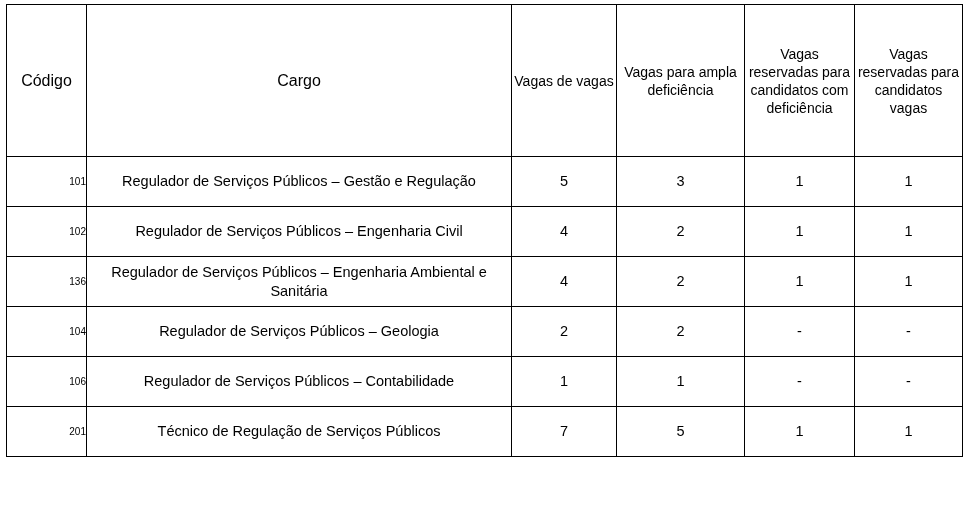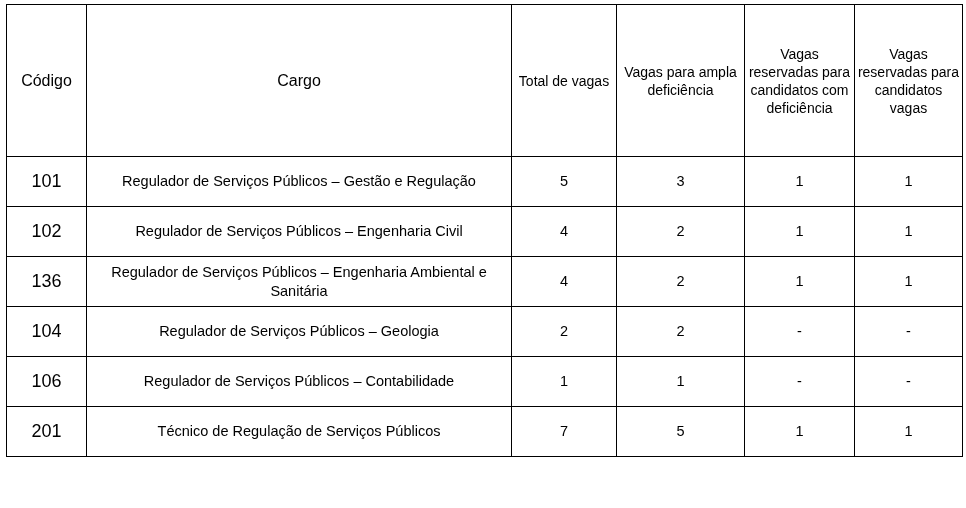--- a/index.html
+++ b/index.html
@@ -56,22 +56,22 @@
   thead th.h-cargo {
     font-size: 16px;
   }
   tbody td {
     font-size: 14.5px;
     line-height: 19px;
     height: 50px;
     box-sizing: border-box;
   }
   td.cell-codigo {
-    text-align: center;
-    font-size: 18px;
+    text-align: right;
+    font-size: 10px;
   }
   td.cell-cargo {
     text-align: center;
     padding: 4px 10px 4px 12px;
   }
   td.cell-num {
     text-align: center;
   }
   .top-strip {
     height: 4px;
@@ -91,21 +91,21 @@
       <col class="c-cargo">
       <col class="c-total">
       <col class="c-ampla">
       <col class="c-pcd">
       <col class="c-negros">
     </colgroup>
     <thead>
       <tr>
         <th class="h-codigo">Código</th>
         <th class="h-cargo">Cargo</th>
-        <th>Total de vagas</th>
+        <th>Vagas de vagas</th>
         <th>Vagas para ampla deficiência</th>
         <th>Vagas reservadas para candidatos com deficiência</th>
         <th>Vagas reservadas para candidatos vagas</th>
       </tr>
     </thead>
     <tbody>
       <tr>
         <td class="cell-codigo">101</td>
         <td class="cell-cargo">Regulador de Serviços Públicos – Gestão e Regulação</td>
         <td class="cell-num">5</td>

